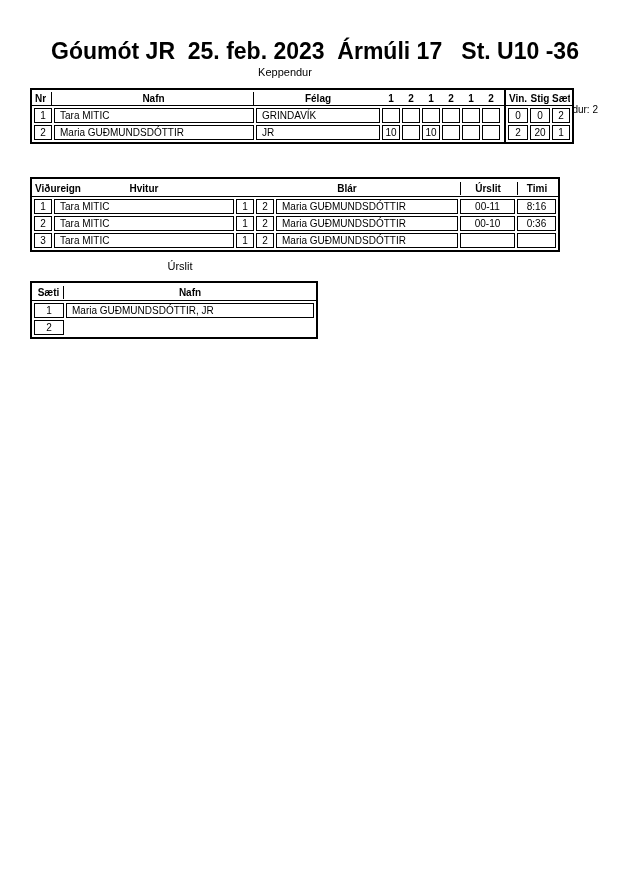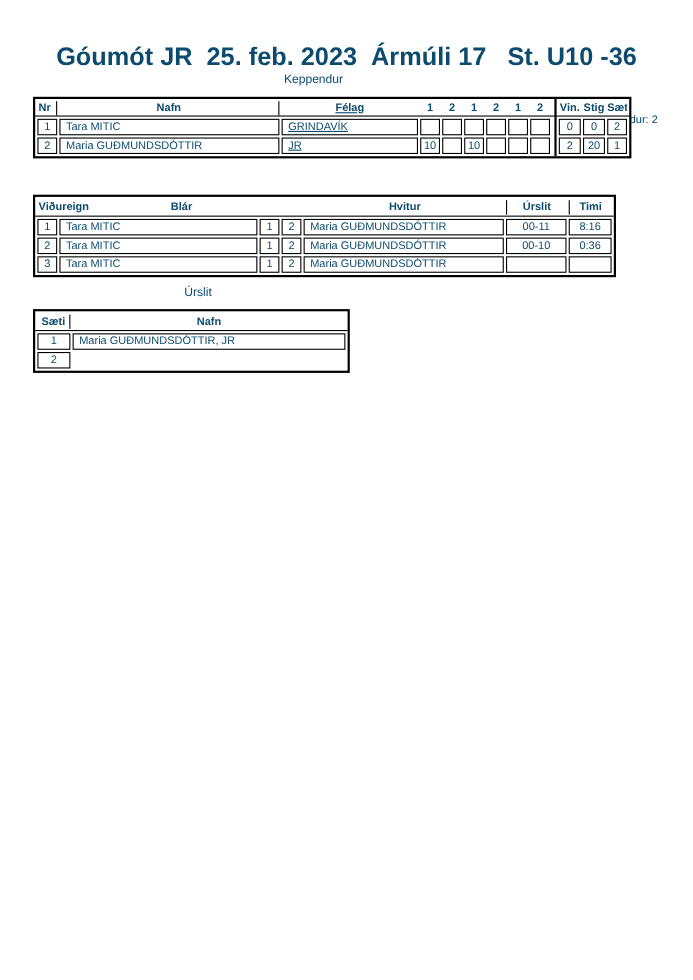--- a/index.html
+++ b/index.html
@@ -1,18 +1,18 @@
 <!DOCTYPE html>
 <html><head>
 <meta charset="utf-8">
 <style>
   html,body{margin:0;padding:0;background:#e8e8e8;}
   .page{
     position:relative;width:630px;height:891px;background:#ffffff;
-    font-family:"Liberation Sans", sans-serif;color:#0c4a6e;overflow:hidden;
+    font-family:"Liberation Sans", sans-serif;color:#000000;overflow:hidden;
     margin:0 auto;
   }
   .title{
     position:absolute;top:38px;left:0;width:630px;text-align:center;
     font-size:23px;font-weight:bold;white-space:pre;letter-spacing:0px;
   }
   .section-label{position:absolute;font-size:11px;font-weight:normal;text-align:center;white-space:pre;}
   .lbl-keppendur{top:66px;left:0;width:570px;}
   .lbl-vidureignir{top:156px;left:0;width:540px;}
   .lbl-urslit{top:260px;left:0;width:360px;}
@@ -37,21 +37,21 @@
   }
   .cell.name{text-align:left;padding-left:5px;}
   .hc{box-sizing:border-box;text-align:center;white-space:nowrap;overflow:hidden;line-height:13px;}
   .hc.left{text-align:left;padding-left:1px;overflow:visible;}
   .sep-r{border-right:1px solid #000;}
   .sep-l{border-left:1px solid #000;}
   .vdiv{position:absolute;top:0;bottom:0;right:66px;width:2px;background:#000;}
 
   
   .t1{left:30px;top:88px;width:544px;}
-  .w-nr{width:18px;}.w-nafn{width:200px;}.w-felag{width:124px;text-decoration:underline;}
+  .w-nr{width:18px;}.w-nafn{width:200px;}.w-felag{width:124px;}
   .w-sc{width:18px;}.w-vin{width:20px;margin-left:6px;}.w-stig{width:20px;}.w-saeti{width:18px;}
 
   
   .t2{left:30px;top:177px;width:530px;}
   .u-nr{width:18px;}.u-hv{width:180px;}.u-m{width:18px;}.u-bl{width:182px;}
   .u-ur{width:55px;}.u-ti{width:39px;}.u-blspan{width:222px;}
 
   
   .t3{left:30px;top:281px;width:288px;}
   .r-saeti{width:30px;}.r-nafn{width:248px;}
@@ -109,22 +109,22 @@
       <span class="cell w-vin">2</span>
       <span class="cell w-stig">20</span>
       <span class="cell w-saeti">1</span>
     </div>
   </div>
 
 
   <div class="tbl t2">
     <div class="thead">
       <span class="hc u-nr left">Viðureign</span>
+      <span class="hc u-hv">Hvitur</span>
       <span class="hc u-blspan">Blár</span>
-      <span class="hc u-hv">Hvitur</span>
       <span class="hc u-ur sep-l">Úrslit</span>
       <span class="hc u-ti sep-l">Timi</span>
     </div>
     <div class="trow">
       <span class="cell u-nr">1</span>
       <span class="cell u-hv name">Tara MITIC</span>
       <span class="cell u-m">1</span>
       <span class="cell u-m">2</span>
       <span class="cell u-bl name">Maria GUÐMUNDSDÓTTIR</span>
       <span class="cell u-ur">00-11</span>

